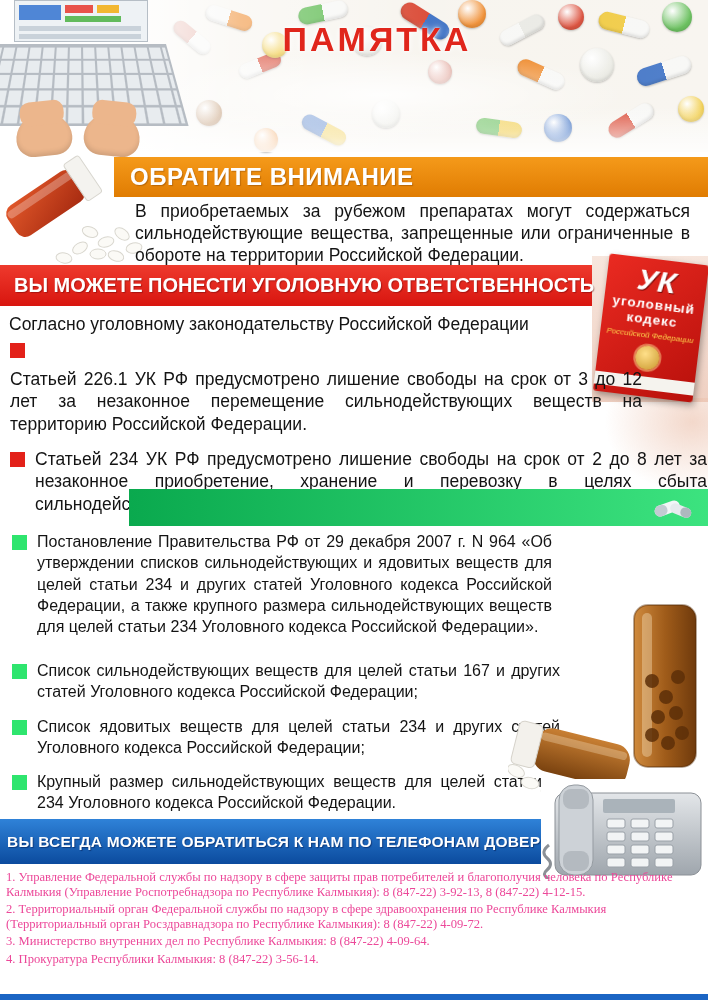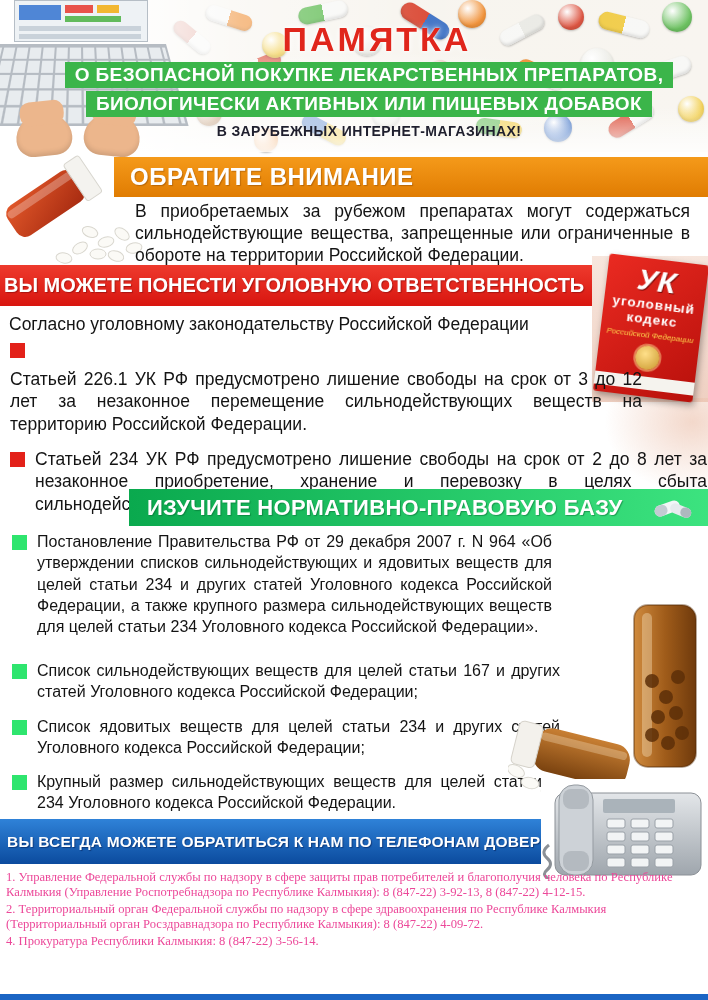--- a/index.html
+++ b/index.html
@@ -52,21 +52,21 @@
   .orange-banner { position:absolute; top:157px; left:114px; right:0; height:40px;
     background:linear-gradient(180deg,#f59a1a,#e07c02); color:#fff; font-size:24px; font-weight:bold;
     line-height:40px; padding-left:16px; letter-spacing:.5px; text-shadow:1px 1px 1px rgba(120,60,0,.4); }
   .bottle-img { position:absolute; left:-6px; top:148px; width:150px; height:118px; }
   .attention-text { position:absolute; top:200px; left:135px; width:555px; font-size:17.5px; line-height:1.26;
     color:#141414; text-align:justify; }
 
   
   .red-banner { position:absolute; top:265px; left:0; width:592px; height:41px;
     background:linear-gradient(180deg,#ee3a2d,#d8150f); color:#fff; font-size:20px; font-weight:bold;
-    line-height:41px; padding-left:4px; text-shadow:1px 1px 1px rgba(90,0,0,.4); white-space:nowrap; }
+    line-height:41px; padding-left:14px; text-shadow:1px 1px 1px rgba(90,0,0,.4); white-space:nowrap; }
   .photo-strip { position:absolute; top:256px; right:0; width:116px; height:146px;
     background:linear-gradient(180deg,#f7e6dd,#efd0c2); }
   .silhouette { position:absolute; top:398px; right:0; width:104px; height:96px;
     background:radial-gradient(ellipse at 85% 25%, rgba(235,190,168,.6), rgba(235,190,168,0) 70%); }
   .book { position:absolute; top:259px; right:7px; width:100px; height:138px;
     background:linear-gradient(135deg,#ea2a21,#b8100b); transform:rotate(7deg); border-radius:3px;
     box-shadow:2px 3px 7px rgba(0,0,0,.35); color:#fff; text-align:center; }
   .book-abbr { font-size:30px; font-weight:bold; font-style:italic; margin-top:5px; text-shadow:1px 1px 0 #7a0b08; }
   .book-t1, .book-t2 { font-size:13.5px; font-weight:bold; letter-spacing:1px; line-height:1.1; }
   .book-sub { font-size:8px; color:#ffd34d; margin-top:3px; font-style:italic; }
@@ -118,25 +118,20 @@
     </div>
 
     <div class="laptop">
       <div class="lap-screen"></div>
       <div class="lap-kb"></div>
       <div class="hand hand-left"></div>
       <div class="hand hand-right"></div>
     </div>
 
     <h1 class="title">ПАМЯТКА</h1>
-    <div class="subtitle-wrap">
-      <div class="strip">О БЕЗОПАСНОЙ ПОКУПКЕ ЛЕКАРСТВЕННЫХ ПРЕПАРАТОВ,</div>
-      <div class="strip">БИОЛОГИЧЕСКИ АКТИВНЫХ ИЛИ ПИЩЕВЫХ ДОБАВОК</div>
-      <div class="subtitle-dark">В ЗАРУБЕЖНЫХ ИНТЕРНЕТ-МАГАЗИНАХ!</div>
-    </div>
   </header>
 
   <div class="orange-banner">ОБРАТИТЕ ВНИМАНИЕ</div>
 
   <div class="bottle-img">
     <svg viewBox="0 0 150 118" width="150" height="118" aria-hidden="true">
       <defs>
         <linearGradient id="gb" x1="0" y1="0" x2="1" y2="1">
           <stop offset="0" stop-color="#e2582a"></stop>
             <stop offset="1" stop-color="#a62a10"></stop>
@@ -181,21 +176,20 @@
   <div class="bullet-row cb1">
     <span class="bullet-sq red-sq"></span>
     <span>Статьей 226.1 УК РФ предусмотрено  лишение свободы на срок от 3 до 12 лет за незаконное перемещение сильнодействующих веществ на территорию Российской Федерации.</span>
   </div>
   <div class="bullet-row cb2">
     <span class="bullet-sq red-sq"></span>
     <span>Статьей 234 УК РФ предусмотрено лишение свободы на срок от 2 до 8 лет за незаконное приобретение, хранение и перевозку в целях сбыта сильнодействующих веществ, а также нарушений правил обращения с ними.</span>
   </div>
 
   <div class="green-banner">
-    <span>ИЗУЧИТЕ  НОРМАТИВНО-ПРАВОВУЮ БАЗУ</span>
     <span class="pills-icon">
       <svg viewBox="0 0 42 26" width="42" height="26" aria-hidden="true">
         <g transform="rotate(-20 15 13)">
           <rect x="2" y="8" width="26" height="11" rx="5.5" fill="#f2f5f7"></rect>
           <rect x="2" y="8" width="13" height="11" rx="5.5" fill="#c2cbd2"></rect>
         </g>
         <g transform="rotate(22 30 15)">
           <rect x="18" y="11" width="22" height="10" rx="5" fill="#e6ebee"></rect>
           <rect x="29" y="11" width="11" height="10" rx="5" fill="#aeb8bf"></rect>
         </g>
@@ -289,17 +283,18 @@
       </g>
       <rect x="18" y="6" width="34" height="90" rx="15" fill="#cdd2d7" stroke="#959ba1"></rect>
       <rect x="22" y="10" width="26" height="20" rx="8" fill="#b4bac0"></rect>
       <rect x="22" y="72" width="26" height="20" rx="8" fill="#b4bac0"></rect>
     </svg>
   </div>
 
   <div class="contacts">
     <p>1.  Управление Федеральной службы по надзору в сфере защиты прав потребителей и благополучия человека по Республике Калмыкия (Управление Роспотребнадзора по Республике Калмыкия): 8 (847-22) 3-92-13, 8 (847-22) 4-12-15.</p>
     <p>2.  Территориальный орган Федеральной службы по надзору в сфере здравоохранения по Республике Калмыкия (Территориальный орган Росздравнадзора по Республике Калмыкия): 8 (847-22) 4-09-72.</p>
+    <p>3.  Министерство внутренних дел по Республике Калмыкия: 8 (847-22) 4-09-64.</p>
     <p>4.  Прокуратура Республики Калмыкия: 8 (847-22) 3-56-14.</p>
   </div>
 
   <div class="bottom-bar"></div>
 </div>
 
 </body></html>

